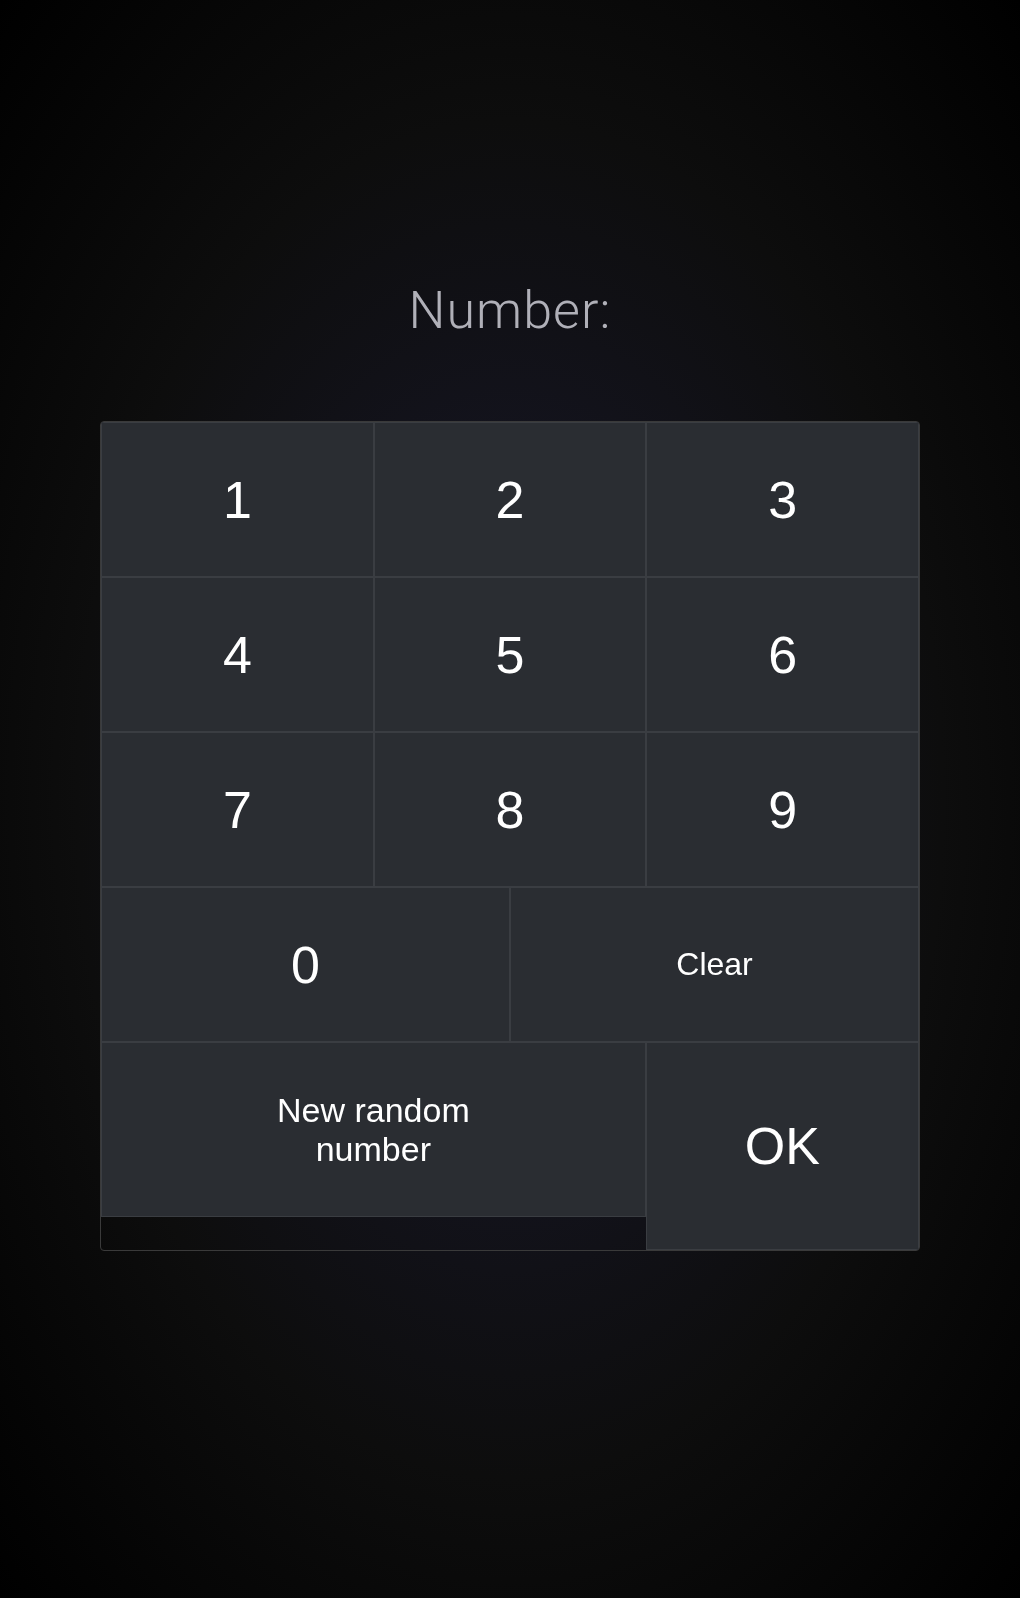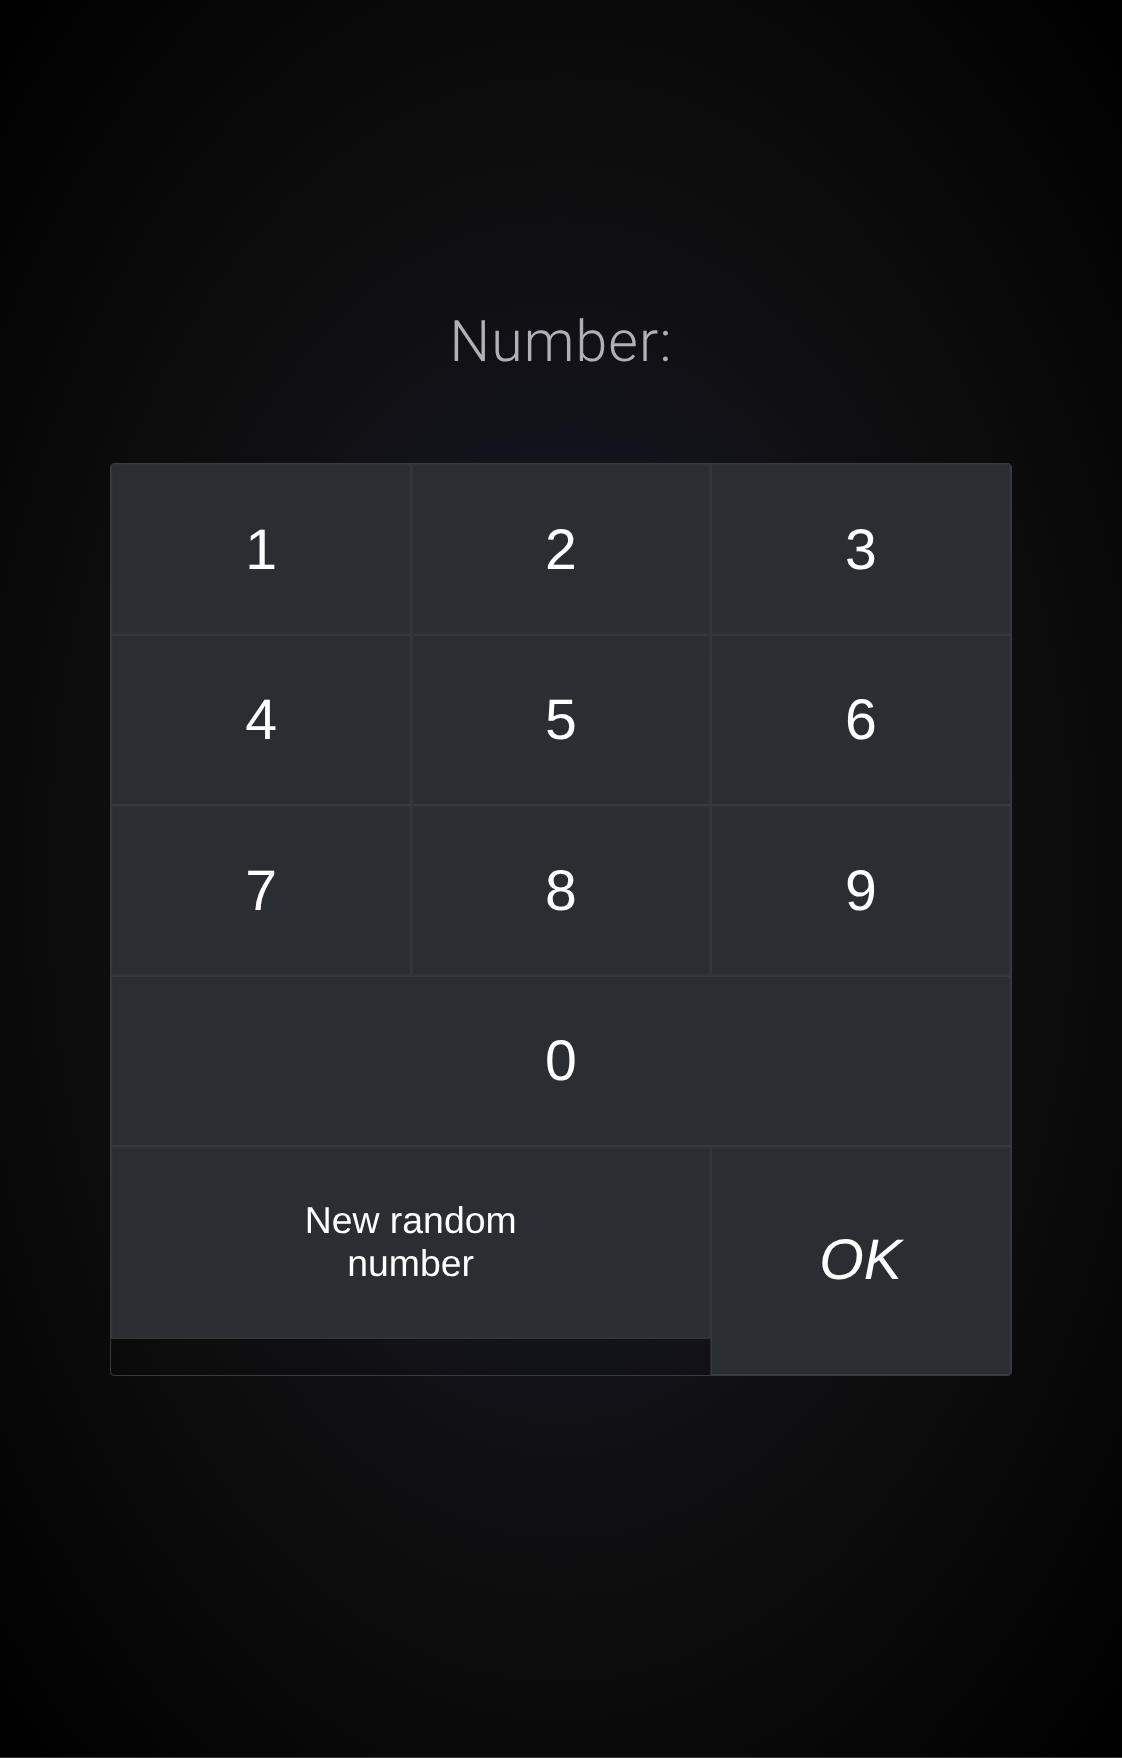--- a/index.html
+++ b/index.html
@@ -74,21 +74,20 @@
 
     .num-btn.bottom-wide {
       height: 175px;
       font-size: 34px;
       font-weight: 400;
     }
 
     .num-btn.ok-btn {
       height: 208px;
       font-size: 52px;
-      font-style: italic;
     }
   </style>
 </head>
 <body>
 
 <div class="title-area">
   <span class="title-label">Number:</span>
 </div>
 
 <div class="numpad-container">
@@ -106,19 +105,20 @@
   </div>
 
   <div class="numpad-row">
     <button class="num-btn">7</button>
     <button class="num-btn">8</button>
     <button class="num-btn">9</button>
   </div>
 
   <div class="numpad-row">
     <button class="num-btn">0</button>
+    <button class="num-btn special">Clear</button>
   </div>
 
   <div class="numpad-row">
     <button class="num-btn bottom-wide" style="flex: 2;">New random<br>number</button>
     <button class="num-btn ok-btn" style="flex: 1;">OK</button>
   </div>
 </div>
 
 </body></html>

